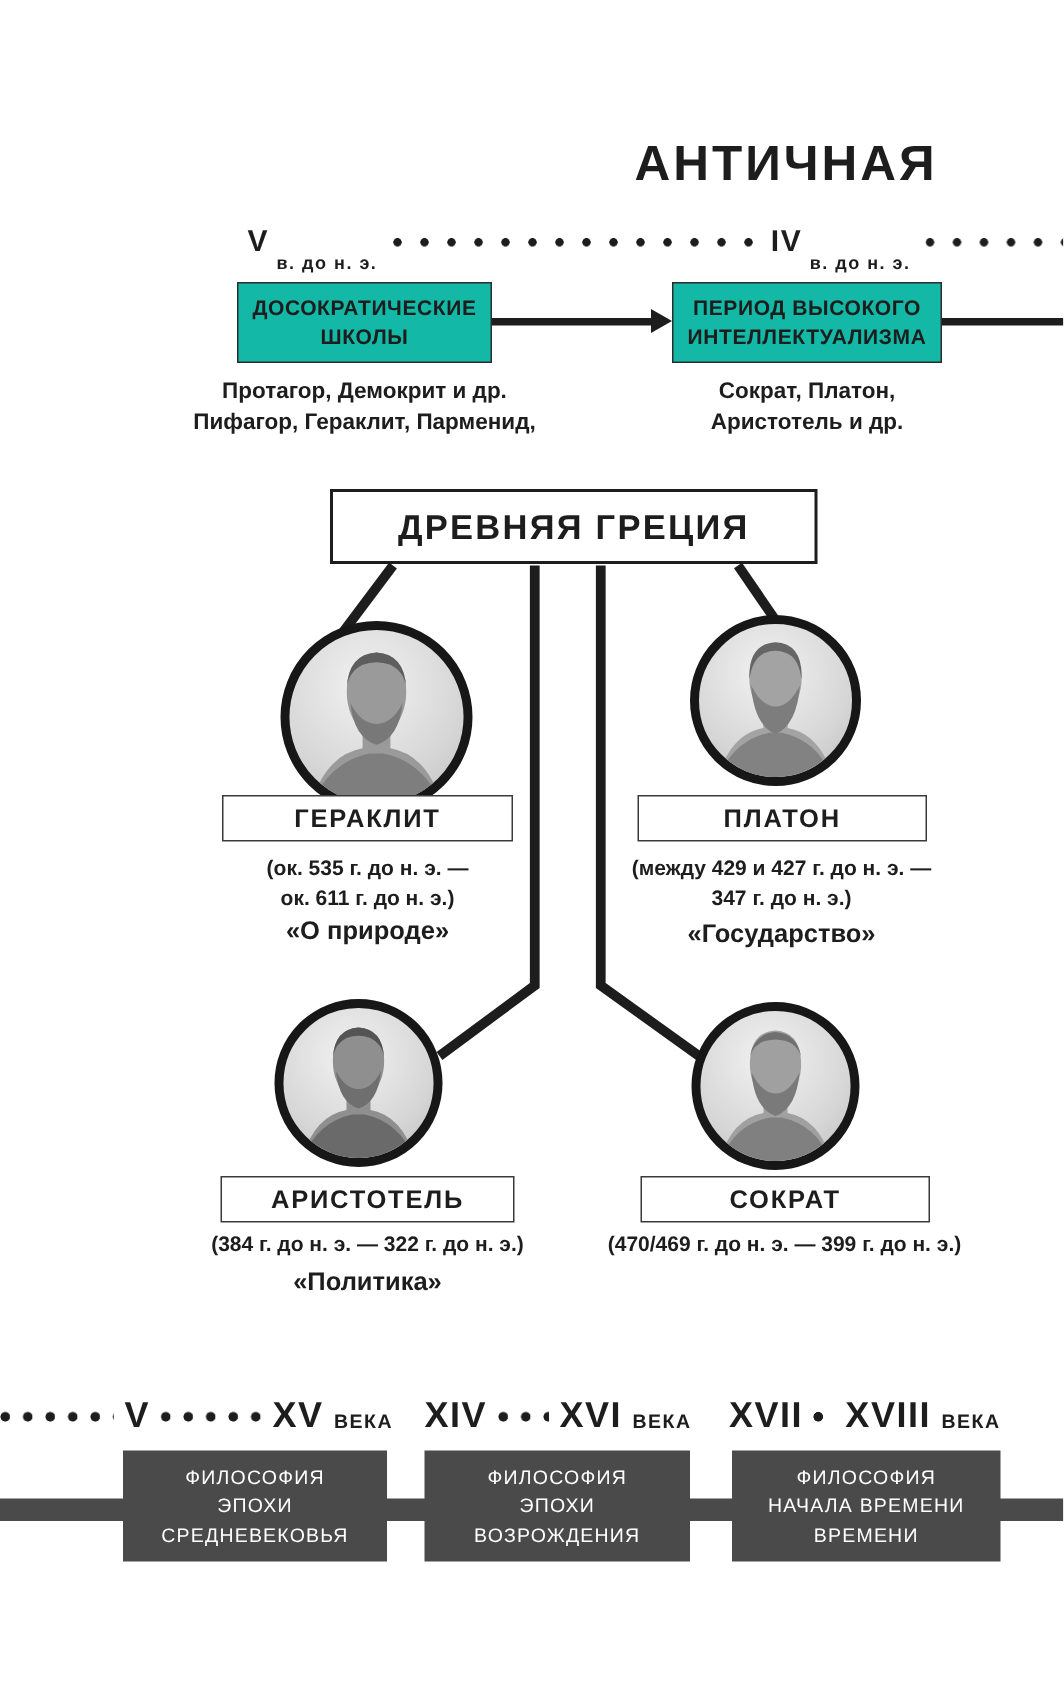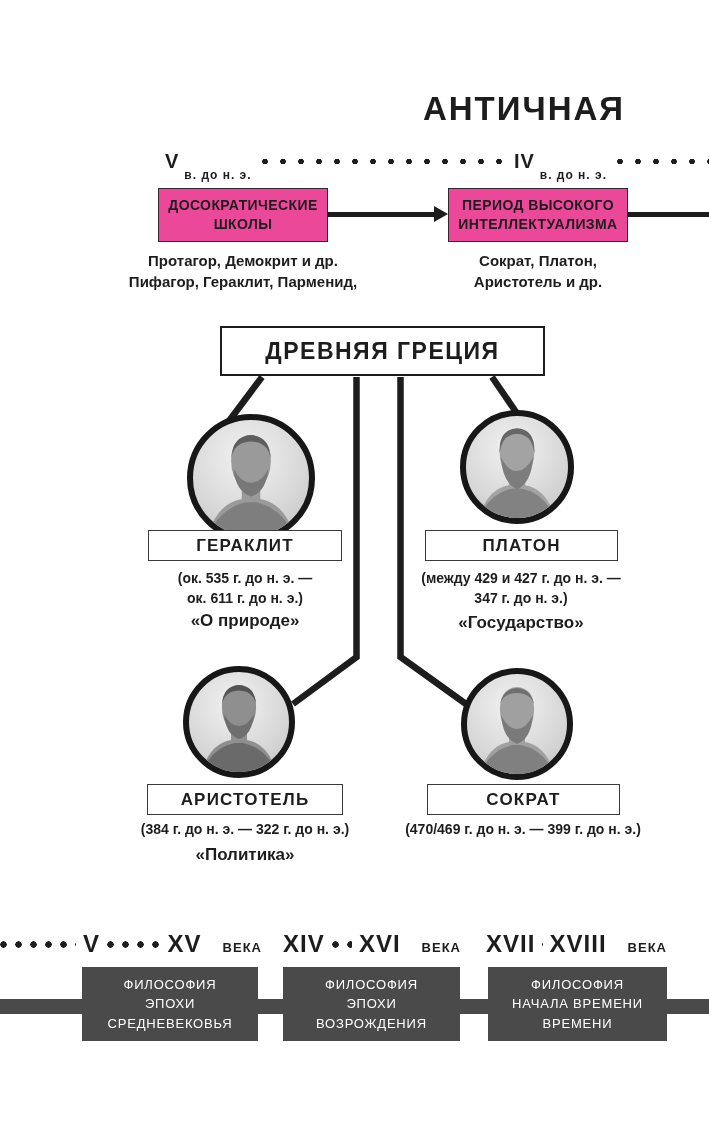--- a/index.html
+++ b/index.html
@@ -28,21 +28,21 @@
   .dots {
     height:7px; align-self:center;
     background-image:radial-gradient(circle at 3px 3.5px, #1d1d1d 2.6px, transparent 3px);
     background-size:18px 7px; background-repeat:repeat-x; background-position:left center;
   }
   .tl-top .dots.mid { flex:1; margin:0 10px; }
   .tl-top .dots.tail { flex:0 0 92px; margin-left:10px; }
 
   
   .wbox {
-    position:absolute; border:1.5px solid #2c2c2c; background:#ec4899;
+    position:absolute; border:1.5px solid #2c2c2c; background:#14b8a6;
     display:flex; flex-direction:column; align-items:center; justify-content:center;
     text-align:center; font-weight:700; font-size:14px; letter-spacing:.4px; line-height:1.35;
   }
   .box-schools { left:158px; top:188px; width:170px; height:54px; }
   .box-period  { left:448px; top:188px; width:180px; height:54px; }
   .hline { position:absolute; background:#1d1d1d; height:5px; }
   .hline.a1 { left:328px; top:212px; width:106px; }
   .hline.a2 { left:628px; top:212px; width:81px; }
   .arrowhead {
     position:absolute; left:434px; top:206px; width:0; height:0;
@@ -94,21 +94,21 @@
   .d-socrates   { left:363px; top:820px; width:320px; }
 
   .work { position:absolute; text-align:center; font-weight:800; font-size:17px; white-space:nowrap; }
   .w-heraclitus { left:105px; top:611px; width:280px;text-align:center; }
   .w-plato      { left:381px; top:613px; width:280px; }
   .w-aristotle  { left:85px;  top:845px; width:320px; }
 
   
   .btl { position:absolute; top:931px; height:26px; display:flex; align-items:center; }
   .btl .num { font-size:24px; font-weight:800; letter-spacing:1px; white-space:nowrap; }
-  .btl .veka { font-size:13px; font-weight:800; letter-spacing:1px; margin-left:21px; padding-top:6px; }
+  .btl .veka { font-size:13px; font-weight:800; letter-spacing:1px; margin-left:7px; padding-top:6px; }
   .btl .dots {
     background-image:radial-gradient(circle at 3.5px 3.5px, #1d1d1d 3px, transparent 3.4px);
     background-size:15px 7px;
   }
   .btl .lead { flex:0 0 76px; margin-right:7px; }
   .btl .mid  { flex:1; margin:0 7px; }
   .seg1 { left:0;   width:262px; }
   .seg2 { left:283px; width:178px; }
   .seg3 { left:486px; width:181px; }
 

